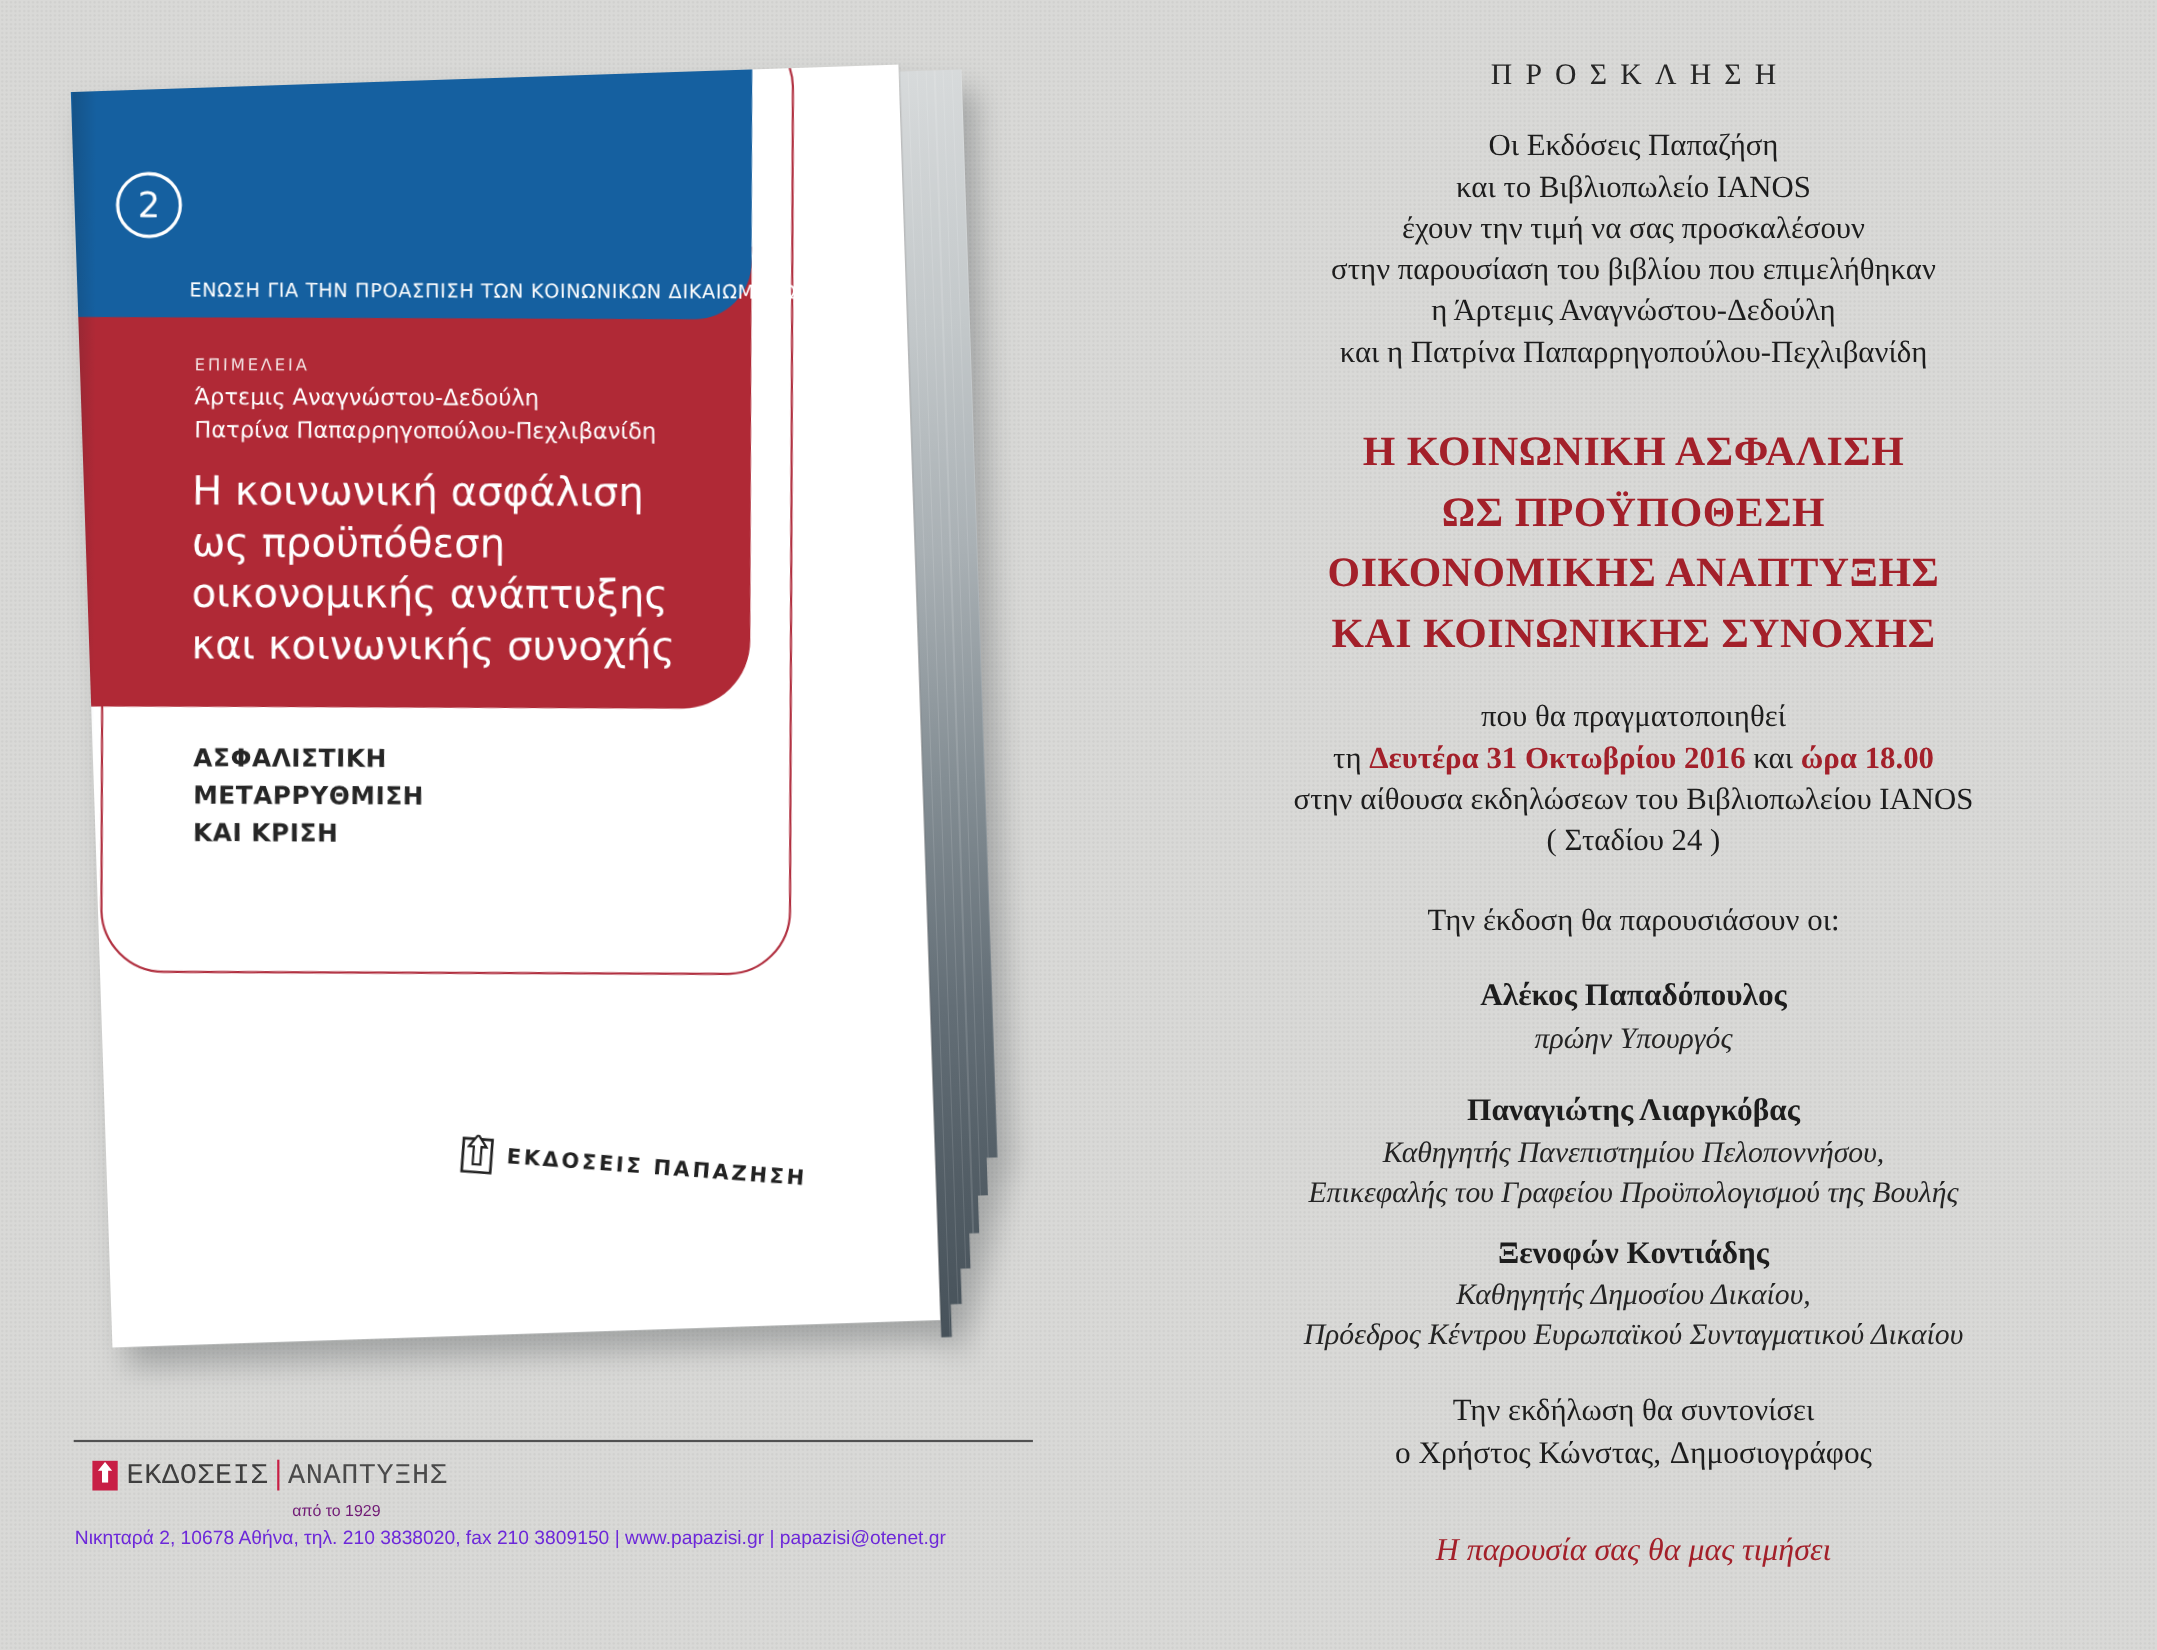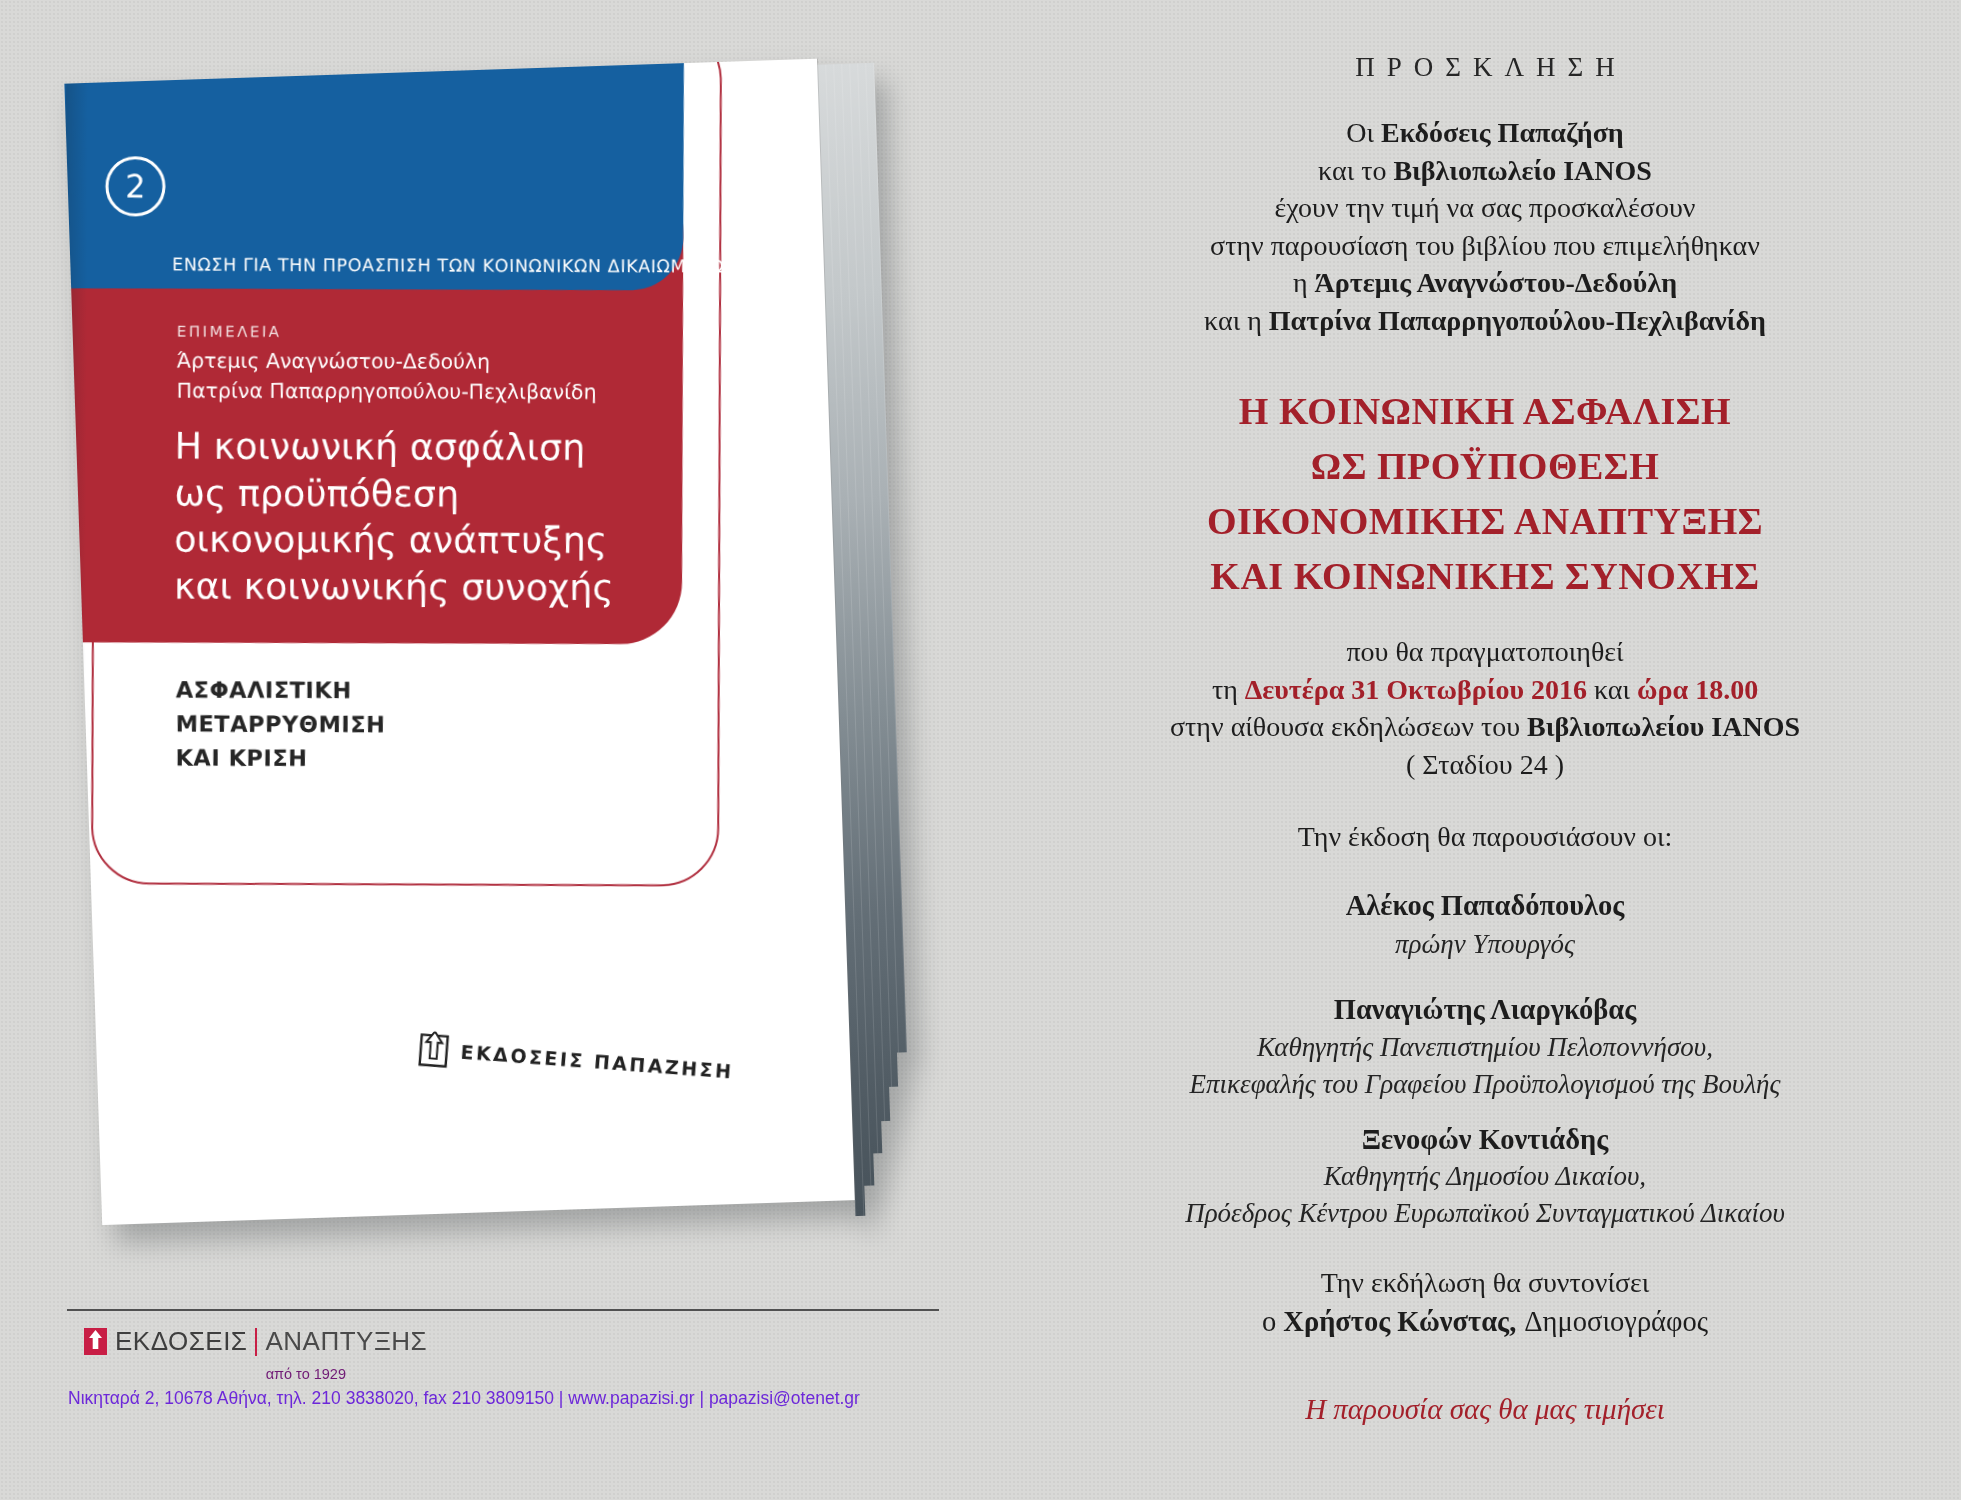--- a/index.html
+++ b/index.html
@@ -96,28 +96,28 @@
   .b-when{top:633px;font-size:28px;line-height:37.5px;}
   .b-intro1{top:818px;font-size:28px;line-height:37px;}
   .name{font-size:28.5px;line-height:40px;font-weight:700;}
   .role{font-size:27px;line-height:37px;font-style:italic;color:#242424;}
   .b-p1n{top:886px;} .b-p1r{top:926px;}
   .b-p2n{top:990px;} .b-p2r1{top:1029px;} .b-p2r2{top:1066px;}
   .b-p3n{top:1120px;} .b-p3r1{top:1158px;} .b-p3r2{top:1195px;}
   .b-modi{top:1264px;font-size:28px;line-height:37px;}
   .b-modl{top:1302px;font-size:28.5px;line-height:40px;}
   .b-closing{top:1393px;font-size:29px;font-style:italic;color:#a3202a;}
-  .bold{font-weight:700;margin-top:12px;}
+  .bold{font-weight:400;margin-top:12px;}
   .redbold{font-weight:700;color:#a3202a;}
   .ital{margin-left:8px;}
 
   
   .divider{position:absolute;left:67px;top:1309px;width:872px;height:2px;background:#515151;}
   .logo-row{position:absolute;left:84px;top:1326px;display:flex;align-items:center;
-    font-family:Liberation Sans, sans-serif;}
+    font-family:Liberation Mono, monospace;}
   .logo-box{width:23px;height:27px;background:#c81e45;display:flex;align-items:center;justify-content:center;}
   .lw1{margin-left:8px;font-size:26px;color:#3e3e3e;letter-spacing:.5px;}
   .lbar{width:2px;height:28px;background:#c81e45;margin:0 8px;}
   .lw2{font-size:26px;color:#4a4a4a;letter-spacing:.5px;}
   .since{position:absolute;left:84px;top:1366px;width:262px;text-align:right;
     font-family:"Liberation Sans","DejaVu Sans",sans-serif;font-size:14.5px;color:#701a75;}
   .addr{position:absolute;left:68px;width:900px;color:#6d28d9;
     font-family:"Liberation Sans","DejaVu Sans",sans-serif;font-size:17.5px;line-height:29px;}
   .addr1{top:1384px;} .addr2{top:1413px;}
 </style>

